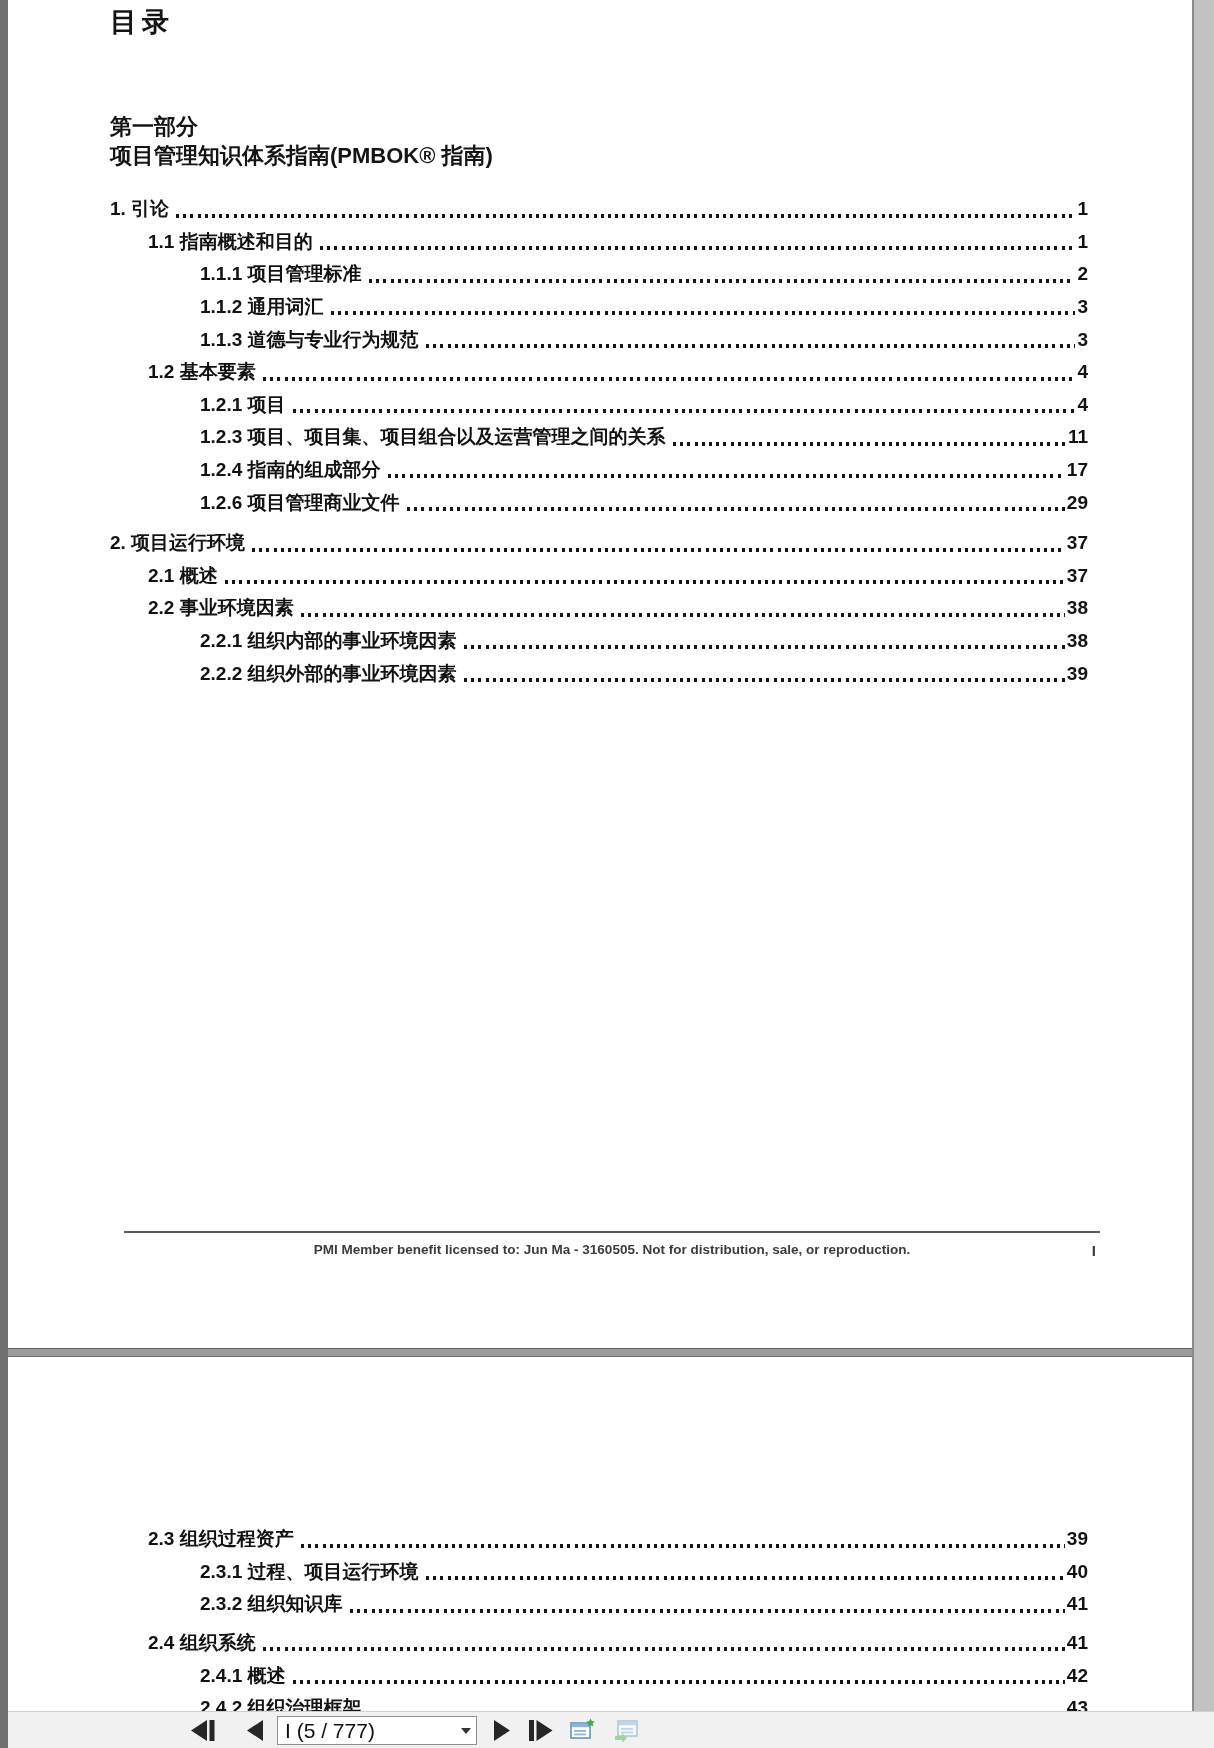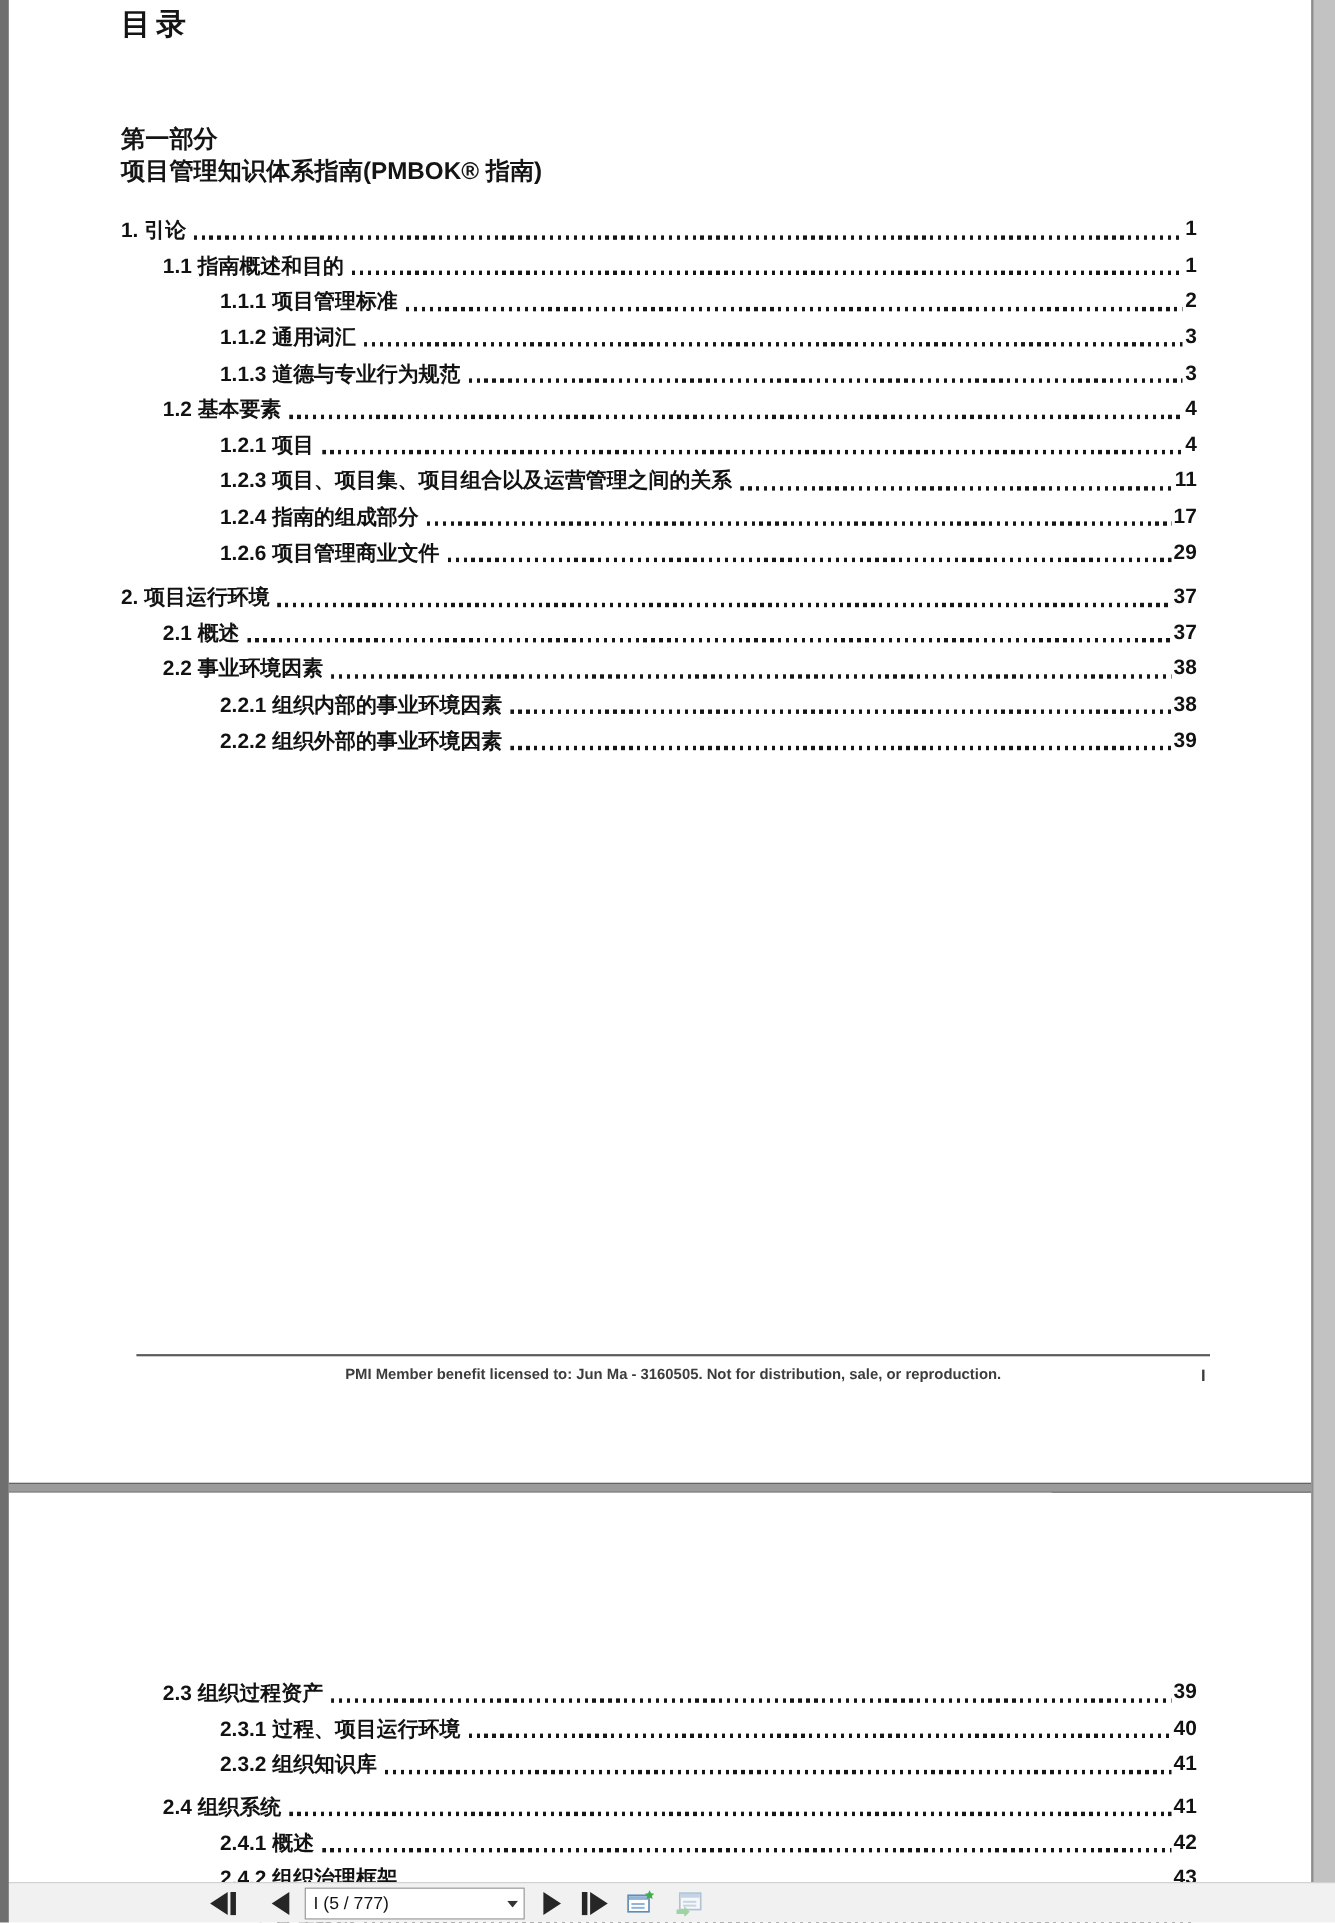--- a/index.html
+++ b/index.html
@@ -49,21 +49,21 @@
   .toolbar { position:absolute; left:0; top:1711px; width:1214px; height:37px;
     background:#f1f1f1; border-top:1px solid #cfcfcf; z-index:50; }
   .tb-btn { position:absolute; top:7px; width:30px; height:23px; cursor:pointer; }
   .tb-btn svg { display:block; }
   .btn-first { left:188px; }
   .btn-prev  { left:243px; }
   .btn-next  { left:490px; }
   .btn-last  { left:526px; }
   .page-box { position:absolute; left:277px; top:4px; width:200px; height:29px; background:#ffffff;
     border:1px solid #8f8f8f; display:flex; align-items:center; cursor:text; }
-  .page-box-text { flex:1; padding-left:7px; font-size:16px; color:#111111; white-space:nowrap; }
+  .page-box-text { flex:1; padding-left:7px; font-size:21px; color:#111111; white-space:nowrap; }
   .page-caret { width:20px; display:flex; align-items:center; justify-content:center; cursor:pointer; }
   .tb-icon { position:absolute; top:6px; cursor:pointer; }
   .icon-single { left:570px; }
   .icon-facing { left:614px; opacity:0.45; }
 
   
   .watermark { position:absolute; right:2px; bottom:0px; width:292px; text-align:center;
     z-index:70; pointer-events:none; }
   .wm-ring { position:absolute; left:100px; top:-28px; width:86px; height:86px; border-radius:50%;
     border:9px solid #dcdcdc; opacity:0.55; }

